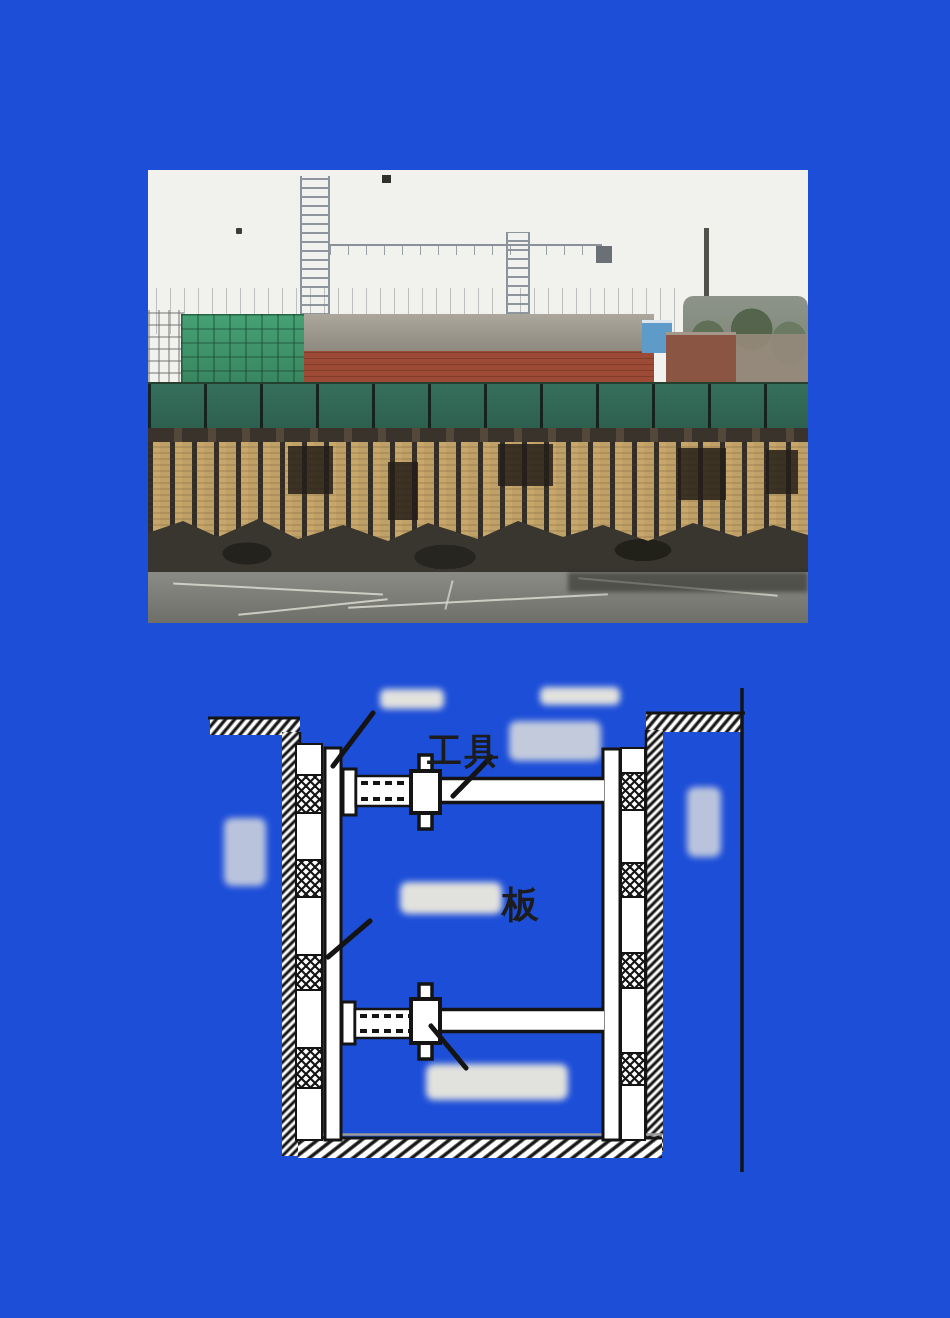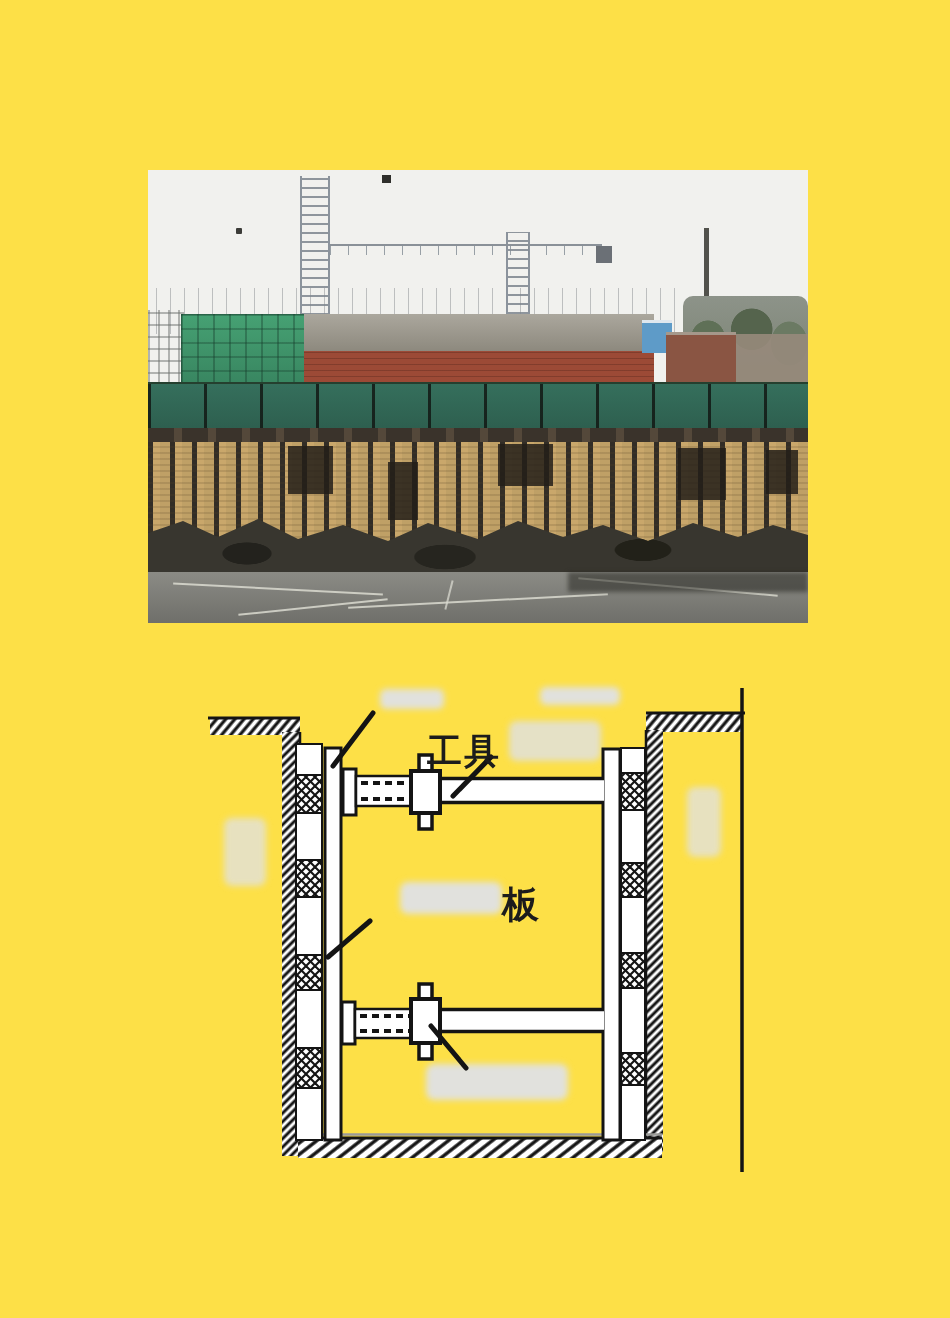--- a/index.html
+++ b/index.html
@@ -1,16 +1,16 @@
 <!DOCTYPE html>
 <html><head>
 <meta charset="utf-8">
 <style>
   html,body{margin:0;padding:0;background:#ffffff;}
-  #canvas{position:relative;width:950px;height:1318px;background:#fde047;overflow:hidden;
+  #canvas{position:relative;width:950px;height:1318px;background:#1d4ed8;overflow:hidden;
           font-family:"DejaVu Sans","Liberation Sans",sans-serif;}
   .abs{position:absolute;}
 
   
   .photo{position:absolute;left:148px;top:170px;width:660px;height:453px;background:#f1f1ee;overflow:hidden;}
   .rebar{left:8px;top:118px;width:530px;height:46px;opacity:.65;
          background:repeating-linear-gradient(90deg,rgba(95,100,106,.55) 0 1px,transparent 1px 14px);}
   .tower{border-left:2px solid #8b939c;border-right:2px solid #8b939c;
          background:repeating-linear-gradient(0deg,rgba(125,133,142,.85) 0 2px,transparent 2px 9px);}
   .tower1{left:152px;top:6px;width:26px;height:256px;}

